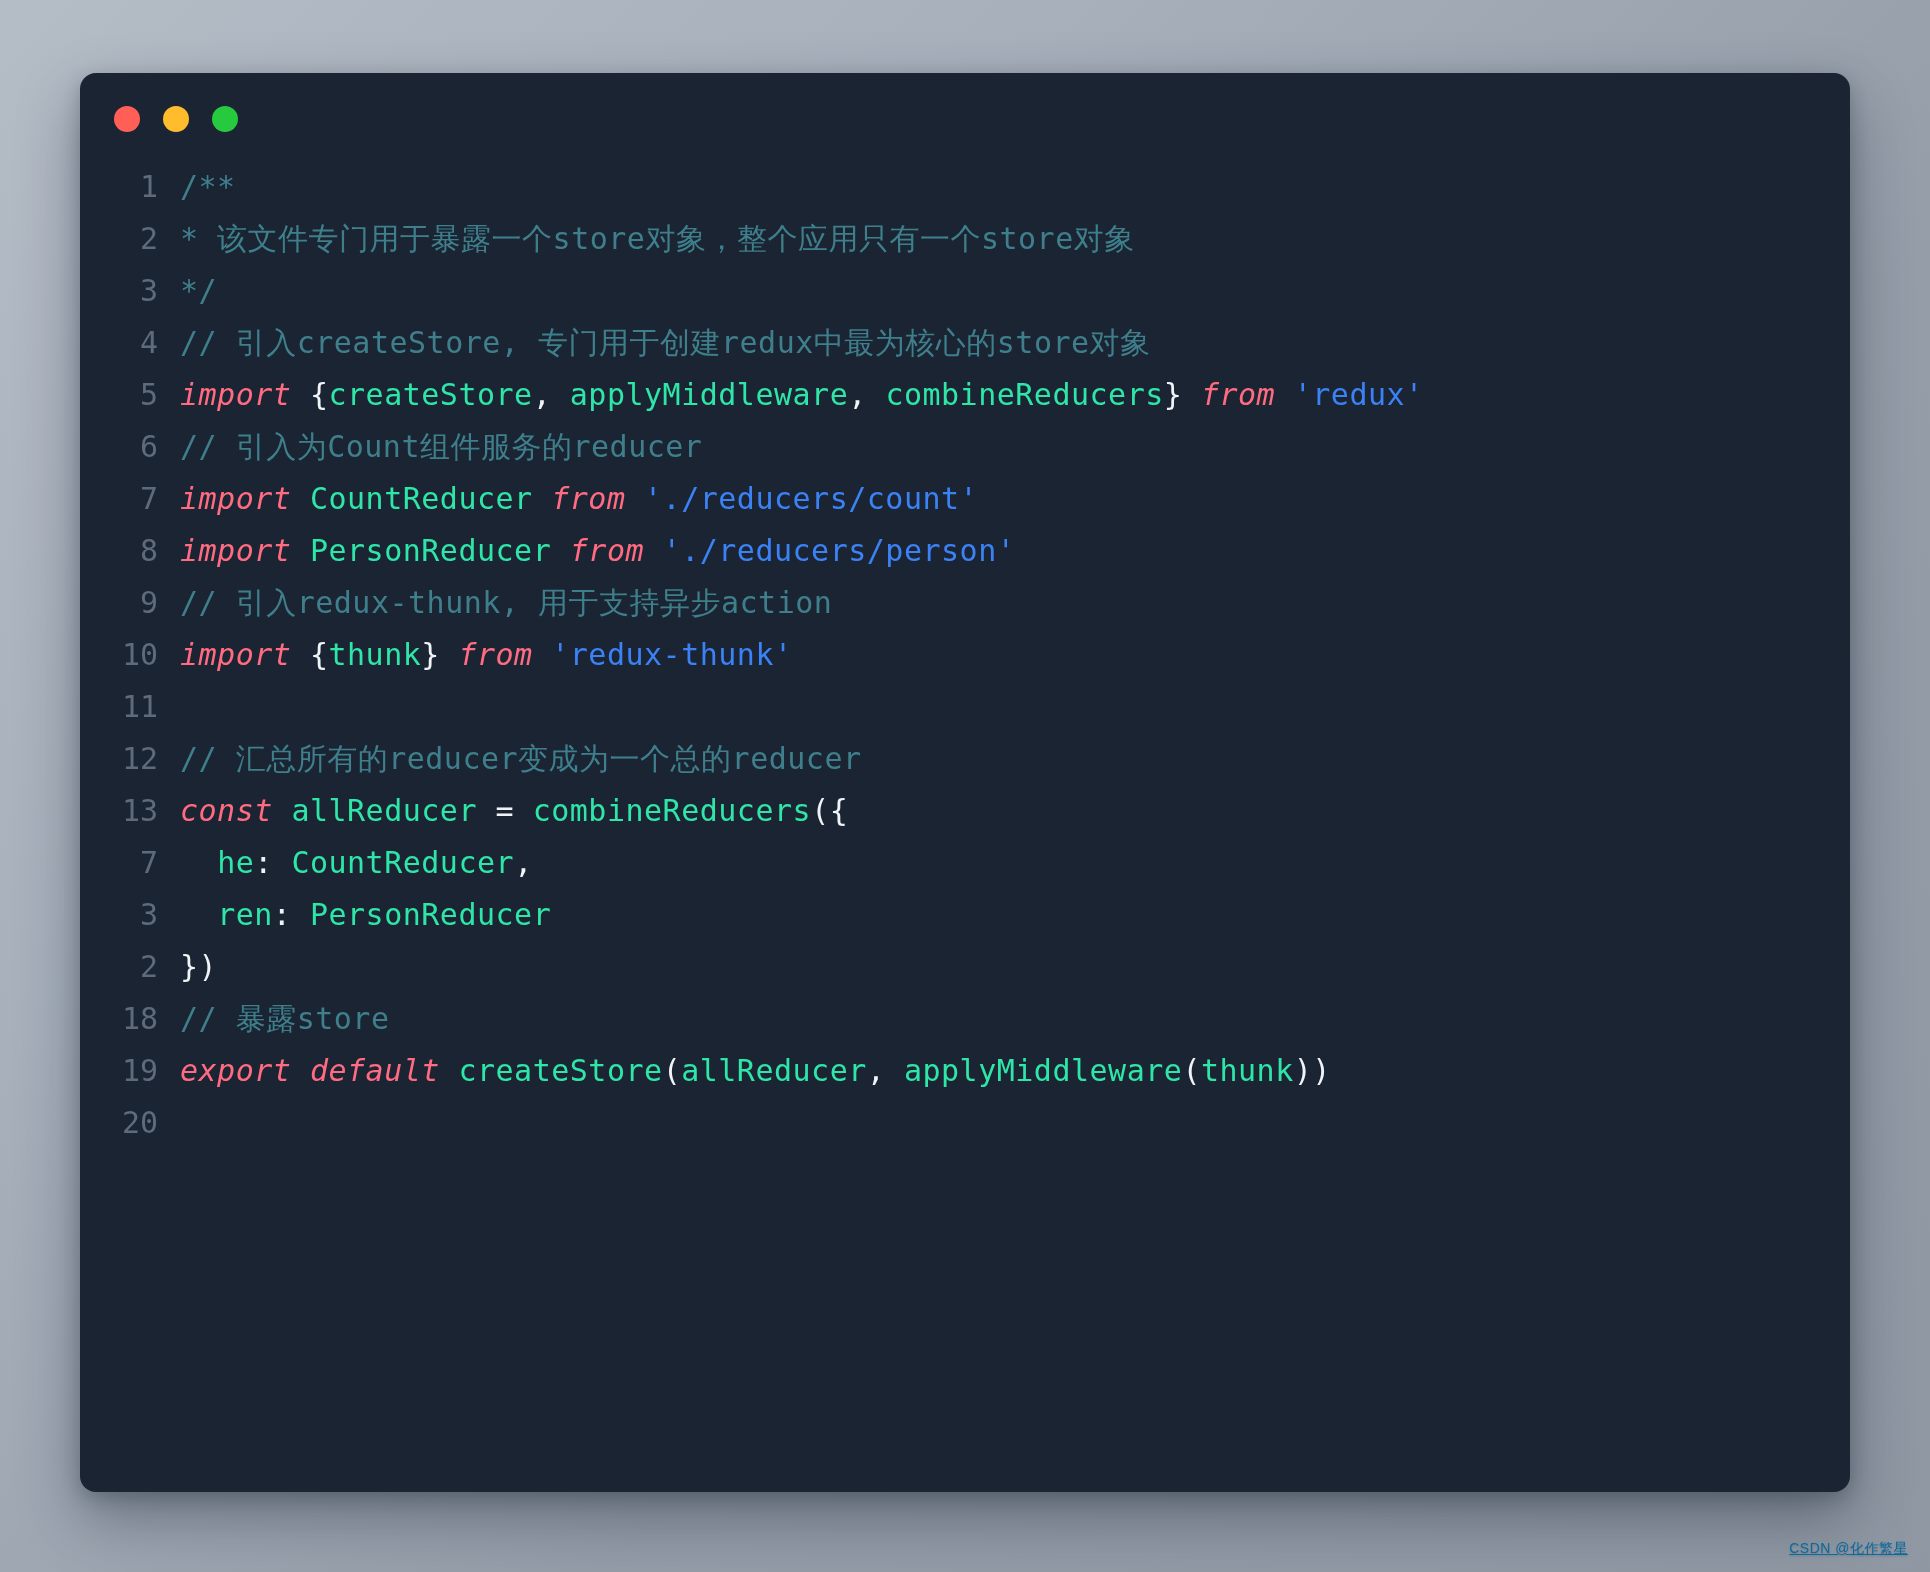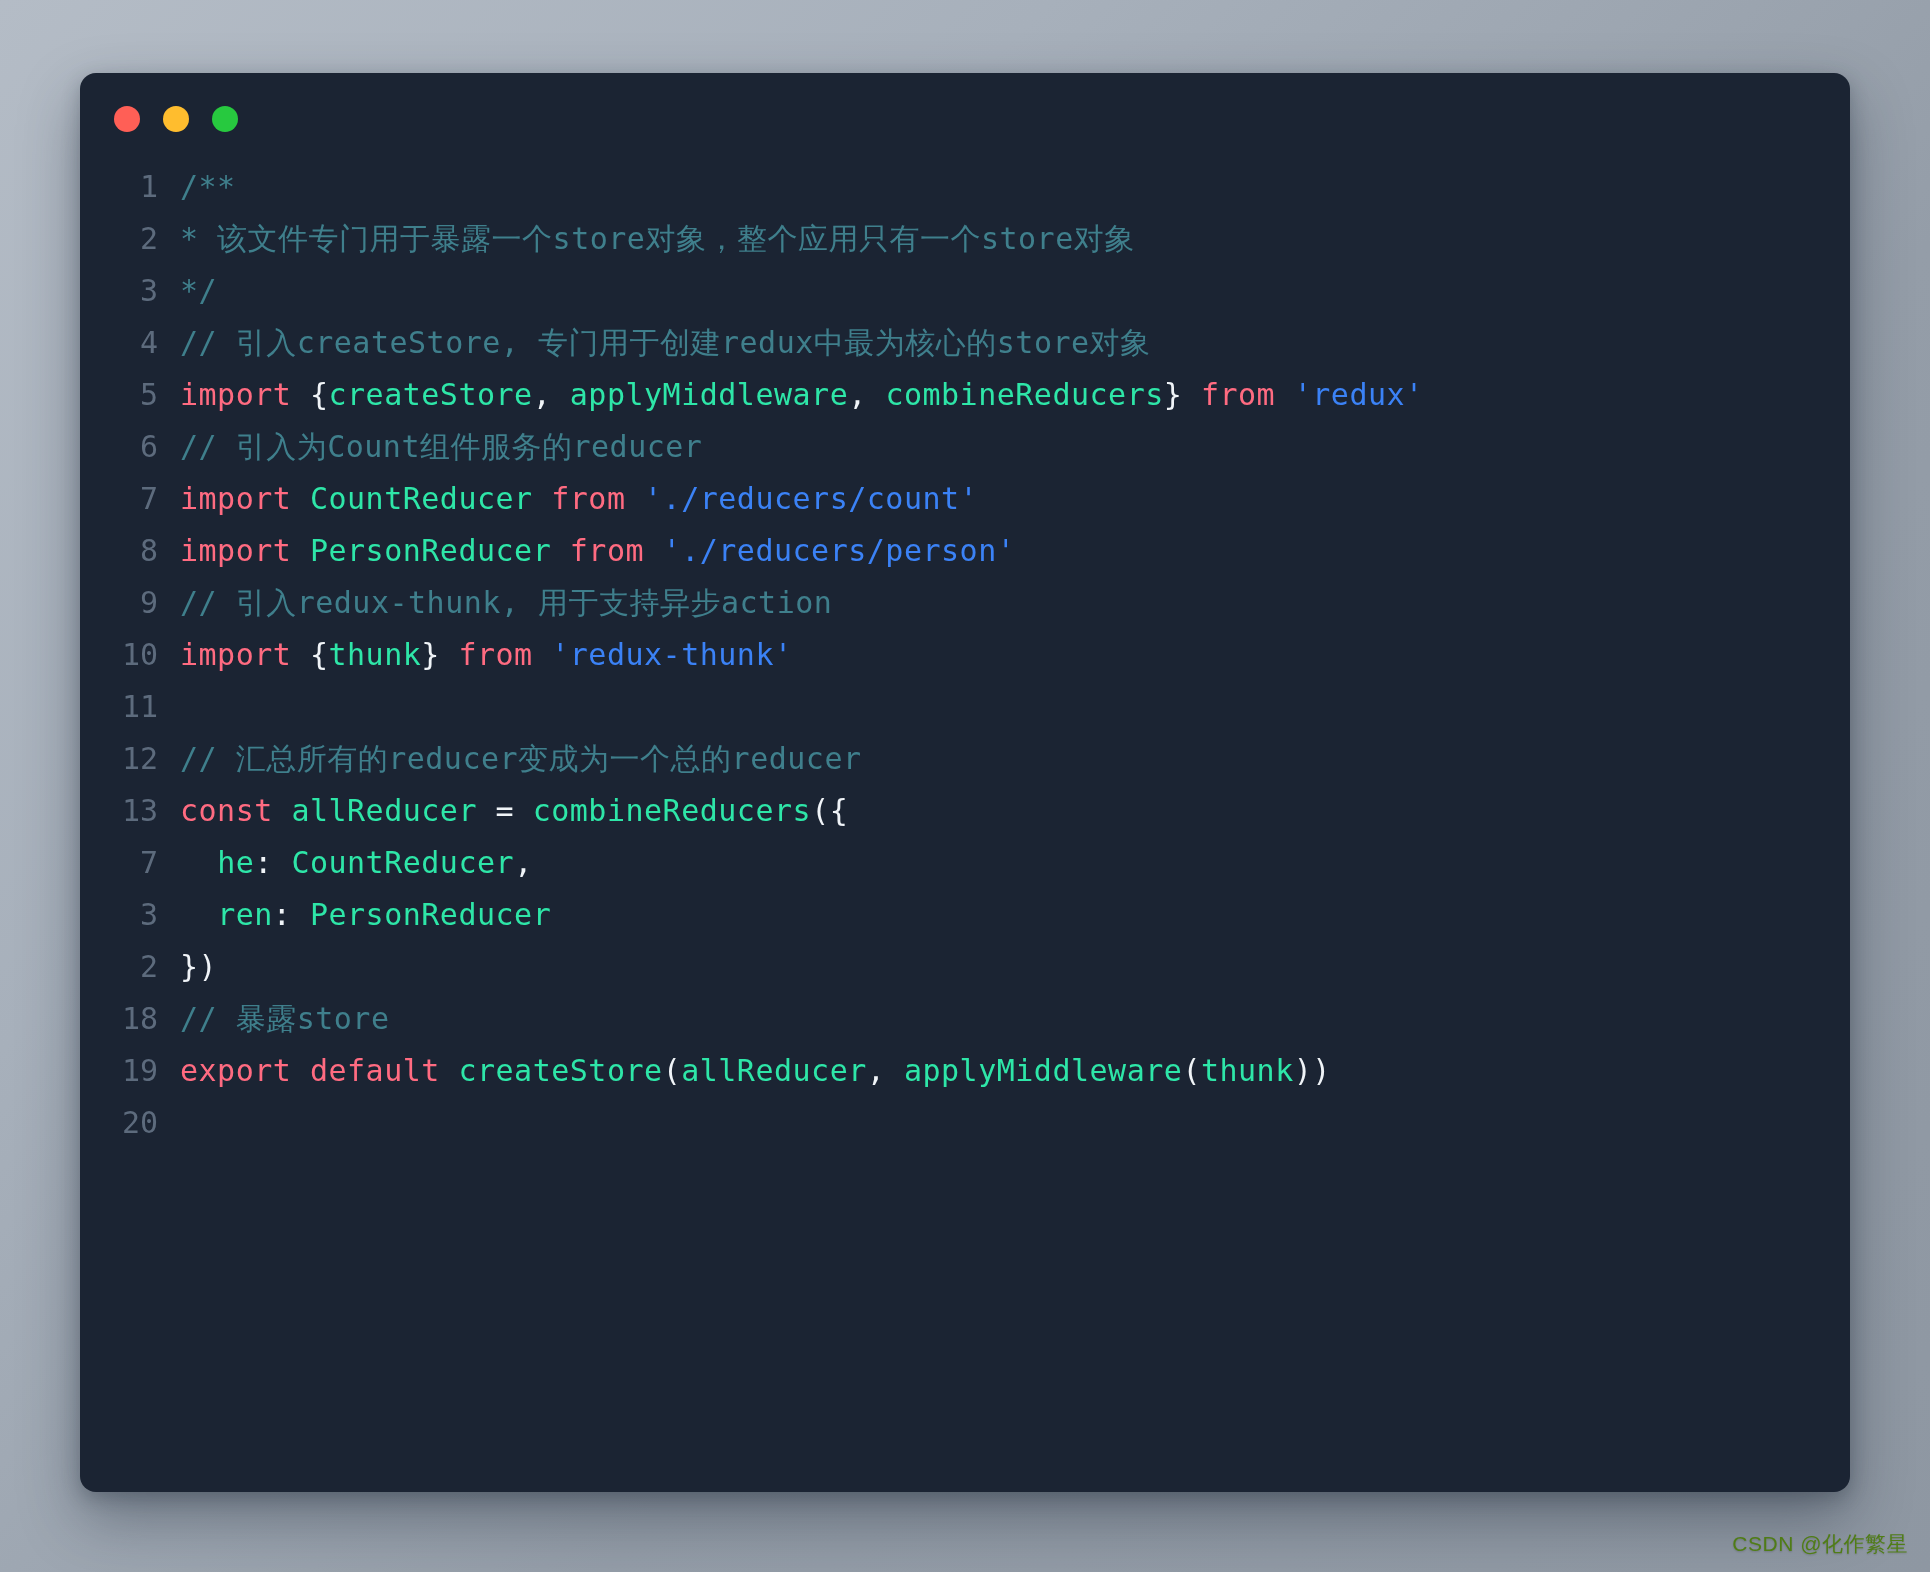--- a/index.html
+++ b/index.html
@@ -89,38 +89,39 @@
   .code {
     font-size: 30px;
     font-family: "DejaVu Sans Mono", monospace;
     color: #e6edf3;
     letter-spacing: 0.5px;
     white-space: pre;
   }
 
   
   .t-comment  { color: #3f7f8c; }
-  .t-keyword  { color: #ff6b81; }
+  .t-keyword  { color: #ff6b81; font-style: italic; }
   .t-func     { color: #2ee6a8; }
   .t-ident    { color: #2ee6a8; }
   .t-string   { color: #3b82f6; }
   .t-punct    { color: #f0f4f8; }
   .t-plain    { color: #e6edf3; }
 
   
   .watermark {
     position: absolute;
     right: 22px;
     bottom: 14px;
     font-family: "Liberation Sans", sans-serif;
-    font-size: 21px;
-    color: #4d7c0f;
+    font-size: 14px;
+    color: #0369a1;
     opacity: 0.95;
     text-shadow: 0 1px 2px rgba(0,0,0,0.18);
     letter-spacing: 0.5px;
+    text-decoration: underline;
   }
 </style>
 </head>
 <body>
 
 <div class="stage">
 
   <div class="code-window">
 
     <div class="titlebar">

